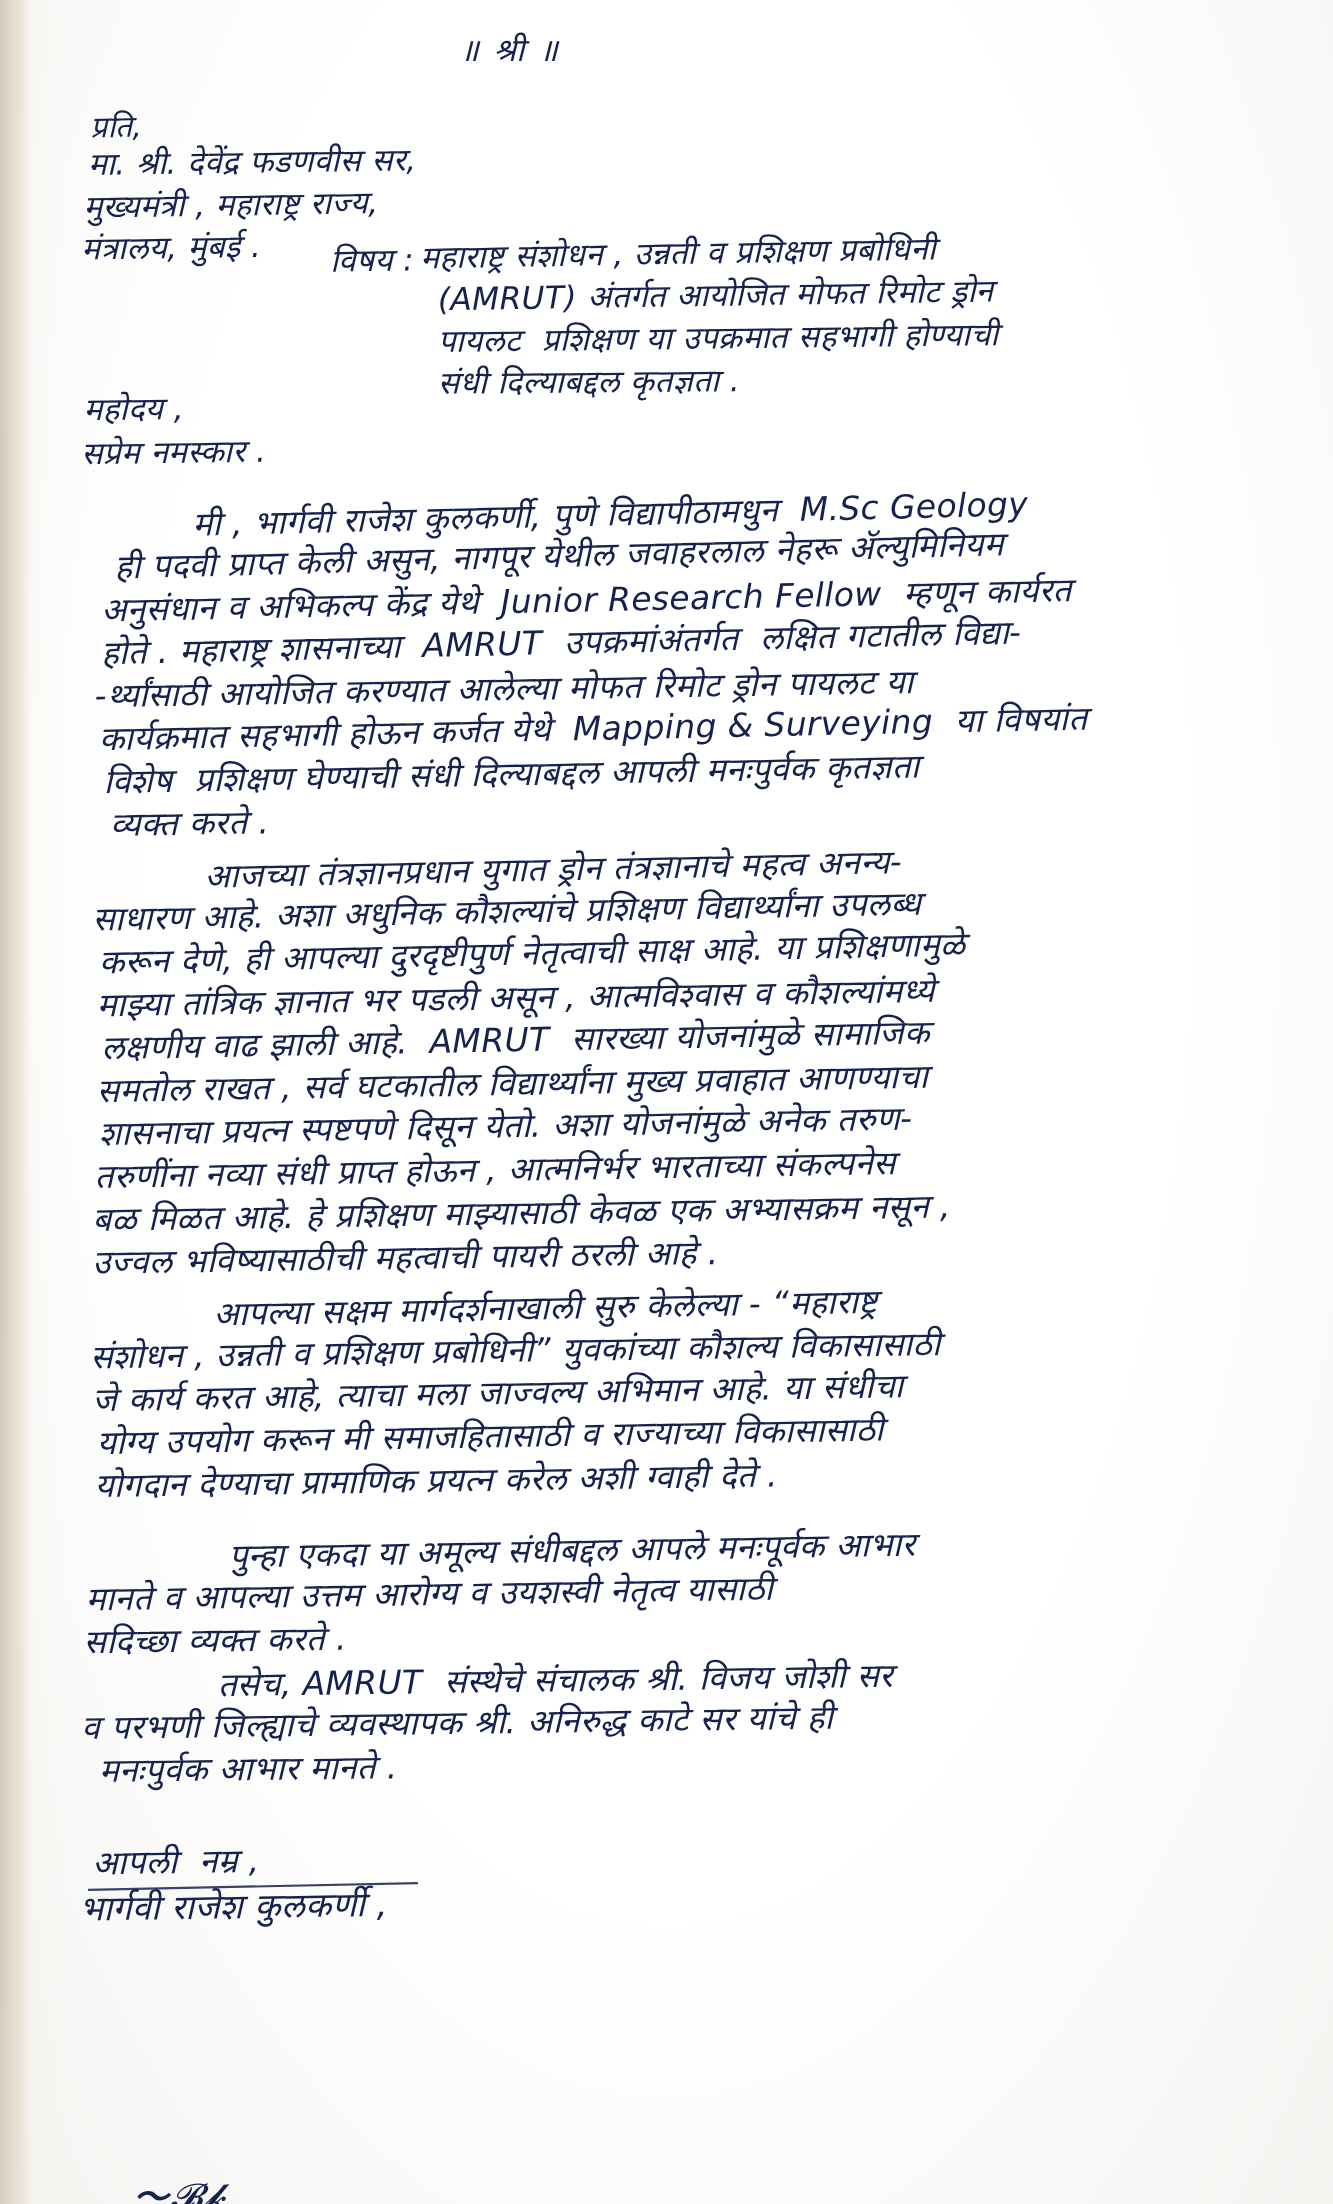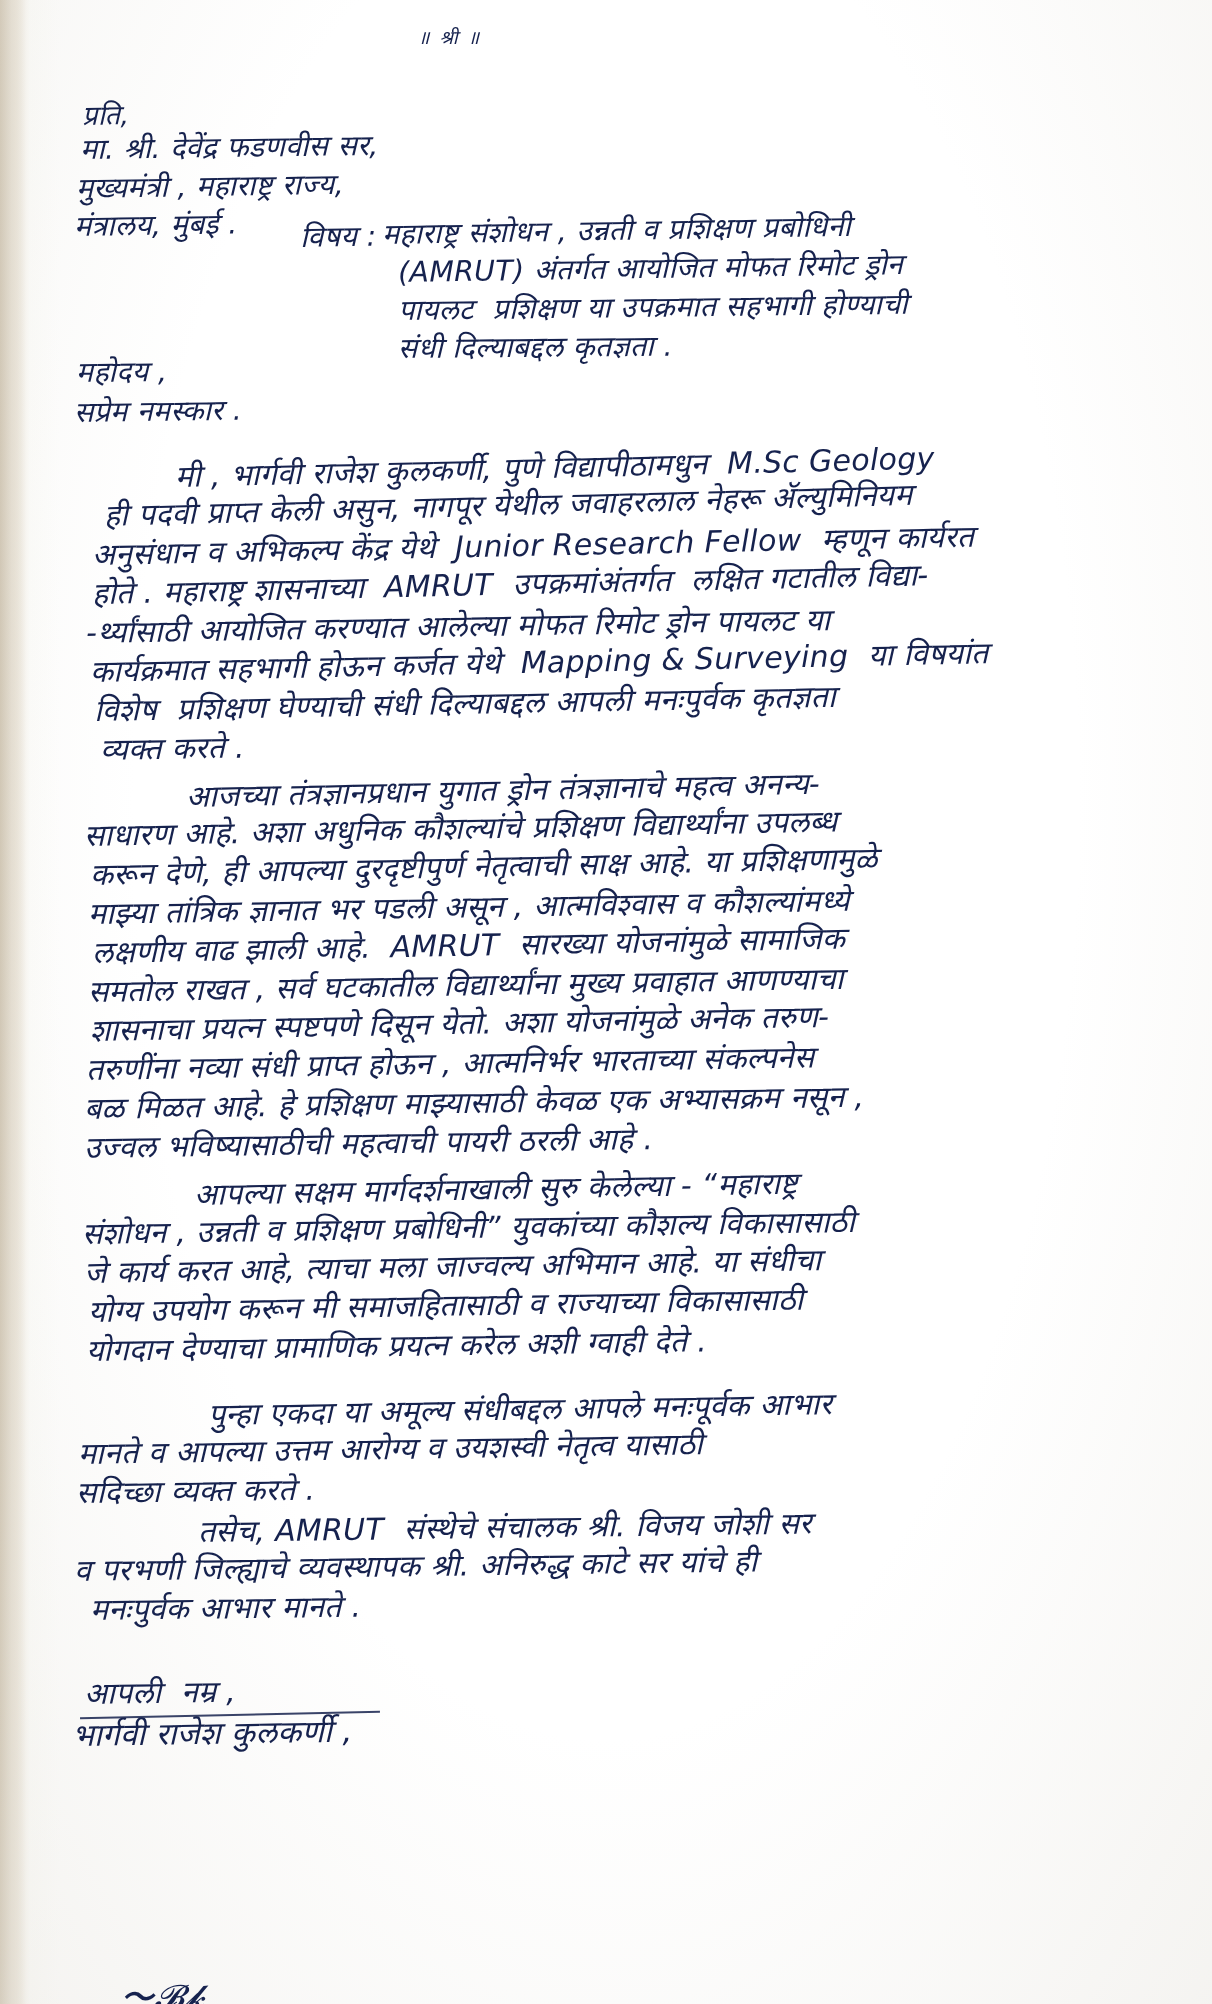--- a/index.html
+++ b/index.html
@@ -52,21 +52,21 @@
   }
 
   .s28 { font-size: 27px; }
   .s29 { font-size: 28.5px; }
   .s30 { font-size: 30px; }
   .s31 { font-size: 31px; }
 
   
   #invocation {
     top: 24px; left: 418px;
-    font-size: 19px;
+    font-size: 29px;
     letter-spacing: 2px;
   }
 
   
   .addr { left: 82px; }
 
   
   .subj { }
 
   .sig-rule {

